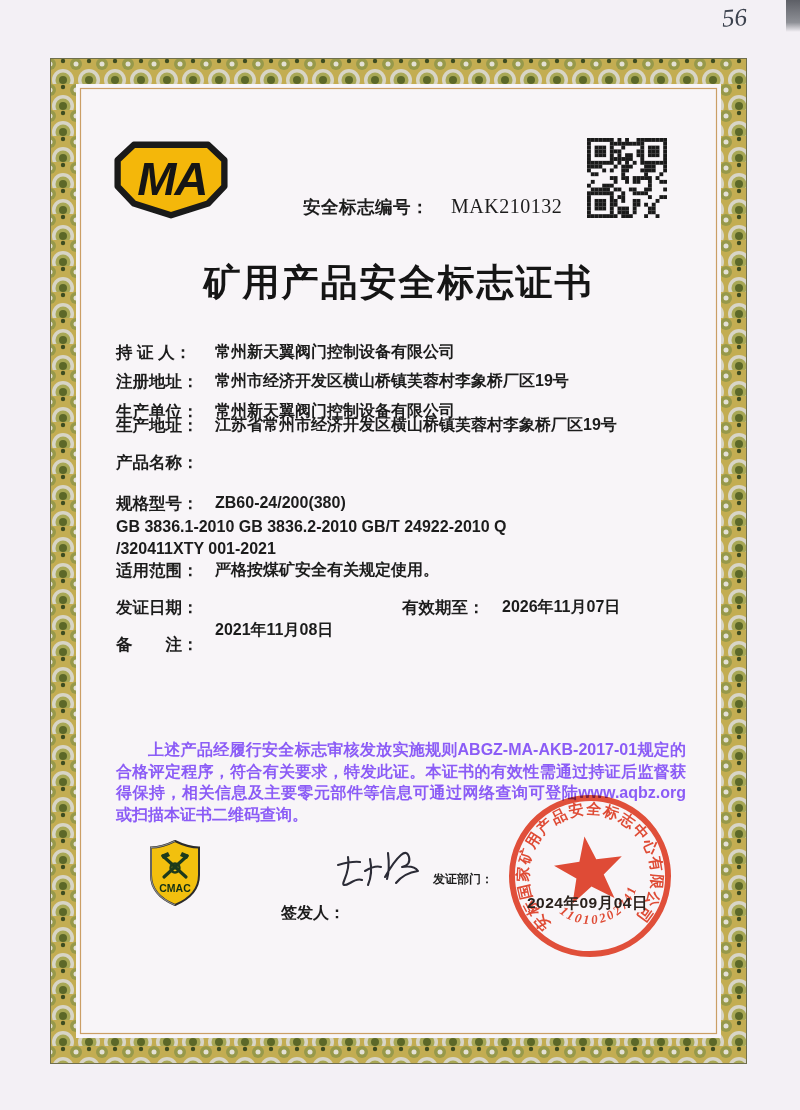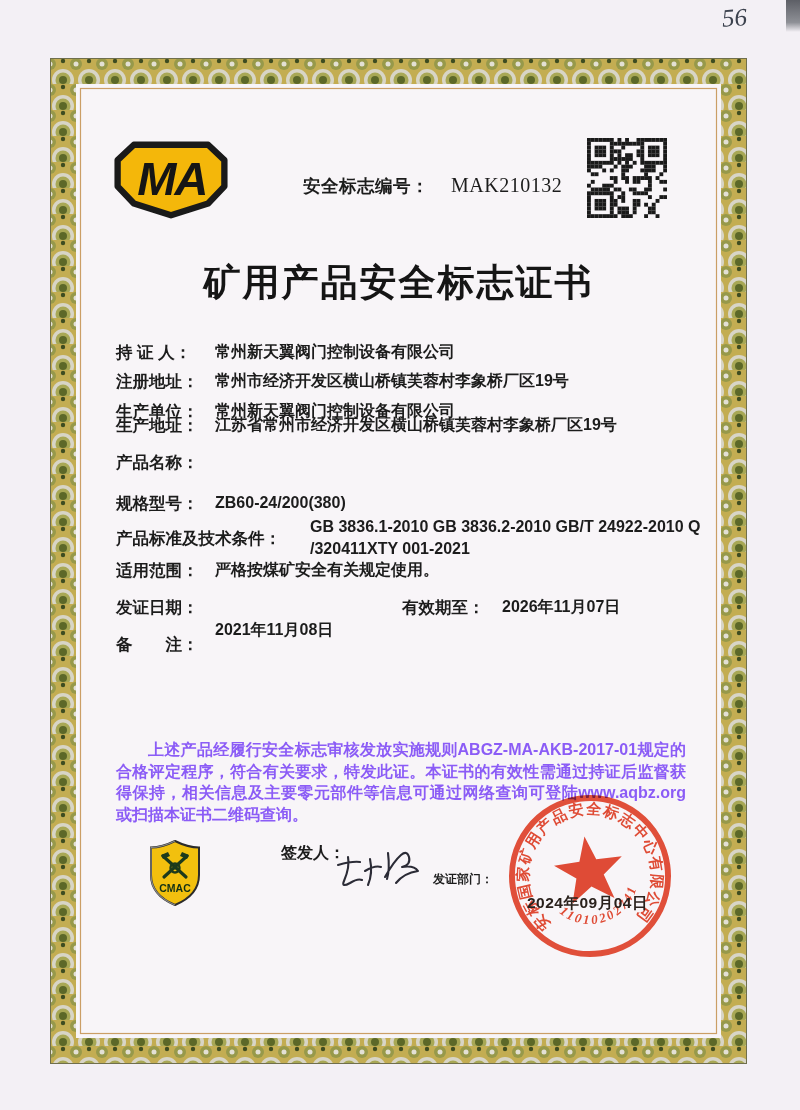--- a/index.html
+++ b/index.html
@@ -14,21 +14,21 @@
   .inner-paper{position:absolute;left:76px;top:84px;width:645px;height:954px;background:#f8f5f8;}
   
   .scan-strip{position:absolute;left:786px;top:0;width:14px;height:32px;
     background:linear-gradient(to bottom,#5d5f66,#8e9096 70%,rgba(142,144,150,0));}
   .handwritten-note{position:absolute;left:722px;top:4px;
     font-family:"Liberation Serif",serif;font-style:italic;font-size:25px;color:#3c424e;
     transform:rotate(-4deg);}
   
   .ma-logo{position:absolute;left:114px;top:141px;}
   .cert-no{position:absolute;left:303px;top:174px;display:flex;align-items:baseline;}
-  .cert-no .lbl{font-weight:bold;font-size:17.5px;letter-spacing:.5px;}
+  .cert-no .lbl{font-weight:bold;font-size:17.5px;letter-spacing:.5px;margin-top:21px;}
   .cert-no .val{font-family:"Liberation Serif",serif;font-size:20px;margin-left:22px;letter-spacing:.5px;}
   .qr{position:absolute;left:587px;top:138px;width:80px;height:80px;}
   
   .doc-title{position:absolute;left:0;top:258px;width:797px;text-align:center;
     font-family:"Liberation Serif",serif;font-weight:bold;font-size:37px;letter-spacing:2px;color:#151515;}
   
   .row{position:absolute;left:116px;display:flex;font-size:16px;line-height:22px;}
   .row .lbl{width:99px;flex:0 0 99px;font-weight:bold;white-space:pre;font-size:16.5px;}
   .row .val{font-weight:bold;max-width:490px;}
   .r0{top:341px}.r1{top:370px}.r2{top:400px}.r3{top:414px}.r4{top:451px}.r5{top:492px}
@@ -39,21 +39,21 @@
   .r-dates{top:596px}
   .r-dates .val1{width:187px;flex:0 0 187px;font-weight:bold;margin-top:23px;}
   .r-dates .lbl2{width:100px;flex:0 0 100px;font-weight:bold;white-space:pre;font-size:16.5px;}
   .r-dates .val2{font-weight:bold;}
   .r-remark{top:633px}
   
   .statement{position:absolute;left:116px;top:739px;width:570px;
     font-size:16px;line-height:21.5px;font-weight:bold;text-indent:2em;text-align:justify;color:#8b5cf6;}
   
   .cmac-badge{position:absolute;left:148px;top:839px;}
-  .signer{position:absolute;left:281px;top:843px;font-size:16px;font-weight:bold;}
+  .signer{position:absolute;left:281px;top:903px;font-size:16px;font-weight:bold;}
   .dept{position:absolute;left:433px;top:871px;font-size:12px;font-weight:bold;}
   .signature-svg{position:absolute;left:330px;top:843px;}
   .stamp-svg{position:absolute;left:502px;top:788px;transform:rotate(-8deg);mix-blend-mode:multiply;}
   .stamp-date{position:absolute;left:527px;top:893px;font-size:15.5px;font-weight:bold;color:#2a211c;letter-spacing:.5px;}
 </style>
 </head>
 <body>
 
 <div class="inner-paper"></div>
 
@@ -336,21 +336,20 @@
   <span class="val">江苏省常州市经济开发区横山桥镇芙蓉村李象桥厂区19号</span>
 </div>
 <div class="row r4">
   <span class="lbl">产品名称：</span>
 </div>
 <div class="row r5">
   <span class="lbl">规格型号：</span>
   <span class="val">ZB60-24/200(380)</span>
 </div>
 <div class="row r6">
-  <span class="lbl">产品标准及技术条件：</span>
   <span class="val">GB 3836.1-2010 GB 3836.2-2010 GB/T 24922-2010 Q
 /320411XTY 001-2021</span>
 </div>
 <div class="row r7">
   <span class="lbl">适用范围：</span>
   <span class="val">严格按煤矿安全有关规定使用。</span>
 </div>
 <div class="row r-dates">
   <span class="lbl">发证日期：</span>
   <span class="val1">2021年11月08日</span>

